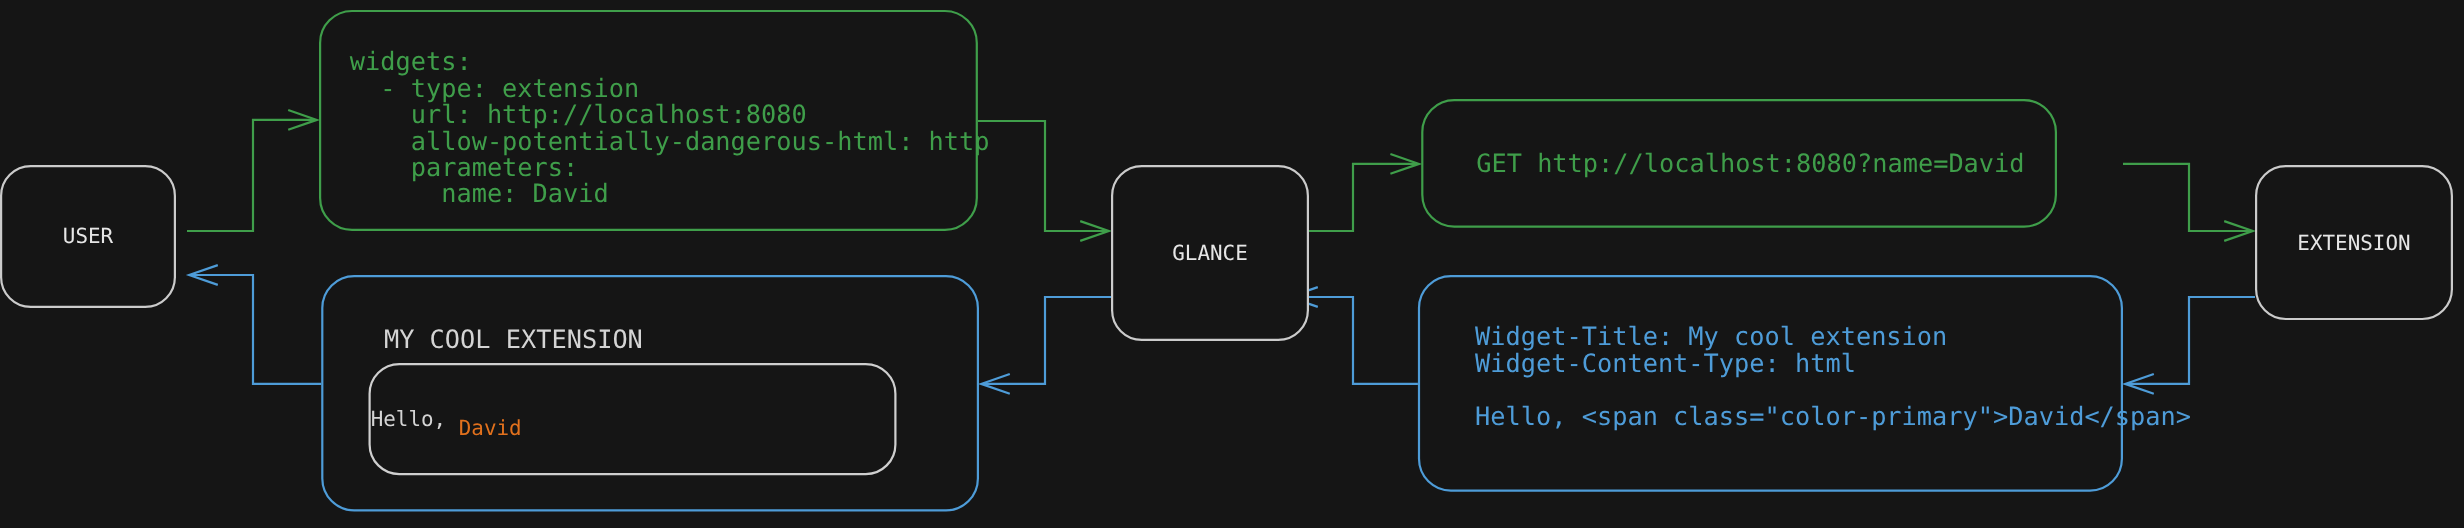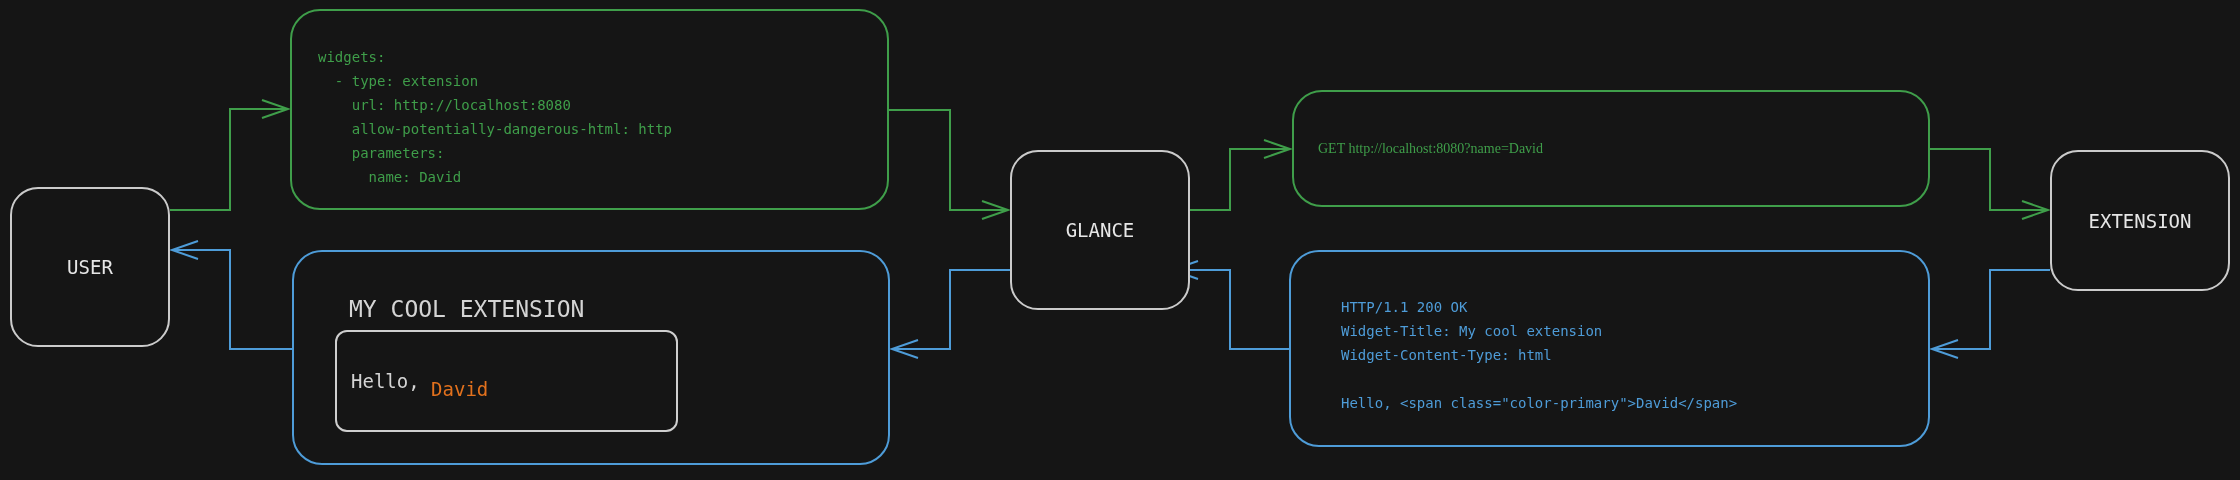--- a/index.html
+++ b/index.html
@@ -27,50 +27,50 @@
   .node{
     position:absolute;
     border:2px solid var(--node-border);
     border-radius:28px;
     display:flex;align-items:center;justify-content:center;
     color:var(--text-light);
     font-size:19px;
     box-sizing:border-box;
     background:var(--background);
   }
-  #node-user{left:10px;top:150px;width:160px;height:160px;margin-top:37px;}
+  #node-user{left:0;top:150px;width:160px;height:130px;}
   #node-glance{left:1010px;top:150px;width:180px;height:160px;}
   #node-extension{left:2050px;top:150px;width:180px;height:141px;}
 
   .databox{
     position:absolute;
     border-radius:30px;
     box-sizing:border-box;
     background:var(--background);
     font-size:19px;
   }
   .databox.green{border:2px solid var(--green);color:var(--green);}
   .databox.blue{border:2px solid var(--blue);color:var(--blue);}
 
   #config-box{left:290px;top:9px;width:599px;height:201px;padding:34px 0 0 26px;}
-  #request-box{left:1292px;top:90px;width:638px;height:117px;display:flex;align-items:center;padding-left:24px;font-family:Liberation Serif, serif;}
+  #request-box{left:1292px;top:90px;width:578px;height:117px;display:flex;align-items:center;padding-left:48px;}
   #response-box{left:1289px;top:250px;width:641px;height:197px;padding:43px 0 0 50px;}
   #widget-box{left:292px;top:250px;width:598px;height:215px;}
 
-  .code-line{white-space:pre;line-height:24px;min-height:24px;font-size:14px;}
+  .code-line{white-space:pre;line-height:24px;min-height:24px;font-size:23px;}
 
   #widget-title{
     position:absolute;left:55px;top:44px;
     color:var(--text-dim);font-size:23px;white-space:pre;
   }
   #widget-inner{
-    position:absolute;left:41px;top:78px;width:343px;height:102px;
-    border:2px solid var(--inner-border);border-radius:12px;
+    position:absolute;left:41px;top:78px;width:480px;height:102px;
+    border:2px solid var(--inner-border);border-radius:28px;
     box-sizing:border-box;
-    display:flex;align-items:center;padding-left:14px;
+    display:flex;align-items:center;
     font-size:19px;white-space:pre;
   }
   .greeting-prefix{color:var(--text-dim);}
   .greeting-name{color:var(--orange);margin-top:16px;}
 </style>
 </head>
 <body>
 
 <div class="canvas">
 
@@ -114,21 +114,20 @@
     <div class="code-line">    allow-potentially-dangerous-html: http</div>
     <div class="code-line">    parameters:</div>
     <div class="code-line">      name: David</div>
   </div>
 
   <div class="databox green" id="request-box">
     <div class="code-line">GET http://localhost:8080?name=David</div>
   </div>
 
   <div class="databox blue" id="response-box">
-    <div class="code-line">HTTP/1.1 200 OK</div>
     <div class="code-line">Widget-Title: My cool extension</div>
     <div class="code-line">Widget-Content-Type: html</div>
     <div class="code-line"></div>
     <div class="code-line">Hello, &lt;span class="color-primary"&gt;David&lt;/span&gt;</div>
   </div>
 
   <div class="databox blue" id="widget-box">
     <div id="widget-title">MY COOL EXTENSION</div>
     <div id="widget-inner">
       <span class="greeting-prefix">Hello, </span><span class="greeting-name">David</span>

